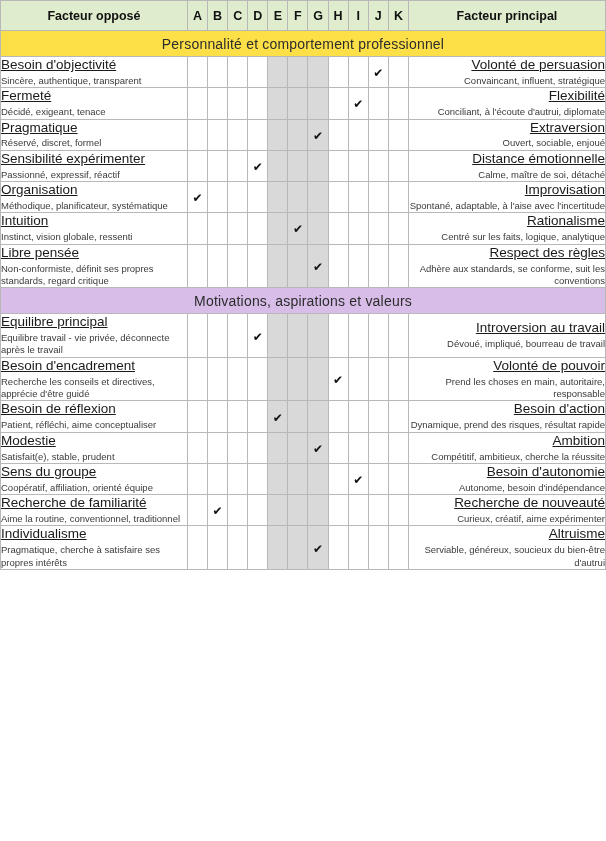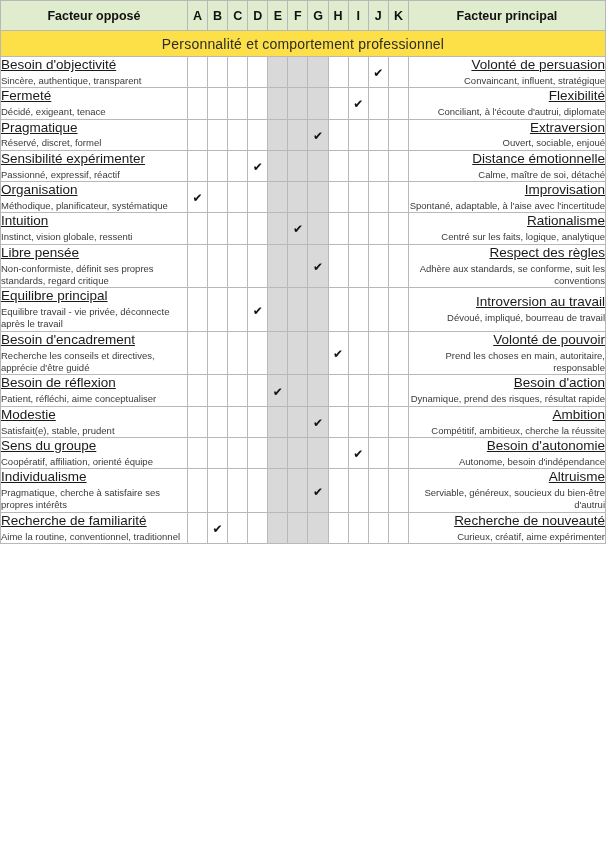--- a/index.html
+++ b/index.html
@@ -268,20 +268,23 @@
           <td class="cell"></td>
           <td class="cell"></td>
           <td class="cell"></td>
           <td class="cell"></td>
           <td class="right-cell">
             <div class="title">Respect des règles</div>
             <div class="desc">Adhère aux standards, se conforme, suit les conventions</div>
           </td>
         </tr>
         <tr>
+          <td class="band band-purple" colspan="13">Motivations, aspirations et valeurs</td>
+        </tr>
+        <tr>
           <td class="left-cell">
             <div class="title">Equilibre principal</div>
             <div class="desc">Equilibre travail - vie privée, déconnecte après le travail</div>
           </td>
           <td class="cell"></td>
           <td class="cell"></td>
           <td class="cell"></td>
           <td class="cell"><span class="check">✔</span></td>
           <td class="cell shade"></td>
           <td class="cell shade"></td>
@@ -374,55 +377,55 @@
           <td class="cell"><span class="check">✔</span></td>
           <td class="cell"></td>
           <td class="cell"></td>
           <td class="right-cell">
             <div class="title">Besoin d'autonomie</div>
             <div class="desc">Autonome, besoin d'indépendance</div>
           </td>
         </tr>
         <tr>
           <td class="left-cell">
+            <div class="title">Recherche de familiarité</div>
+            <div class="desc">Aime la routine, conventionnel, traditionnel</div>
+          </td>
+          <td class="cell"></td>
+          <td class="cell"><span class="check">✔</span></td>
+          <td class="cell"></td>
+          <td class="cell"></td>
+          <td class="cell shade"></td>
+          <td class="cell shade"></td>
+          <td class="cell shade"></td>
+          <td class="cell"></td>
+          <td class="cell"></td>
+          <td class="cell"></td>
+          <td class="cell"></td>
+          <td class="right-cell">
+            <div class="title">Recherche de nouveauté</div>
+            <div class="desc">Curieux, créatif, aime expérimenter</div>
+          </td>
+        </tr>
+        <tr>
+          <td class="left-cell">
             <div class="title">Individualisme</div>
             <div class="desc">Pragmatique, cherche à satisfaire ses propres intérêts</div>
           </td>
           <td class="cell"></td>
           <td class="cell"></td>
           <td class="cell"></td>
           <td class="cell"></td>
           <td class="cell shade"></td>
           <td class="cell shade"></td>
           <td class="cell shade"><span class="check">✔</span></td>
           <td class="cell"></td>
           <td class="cell"></td>
           <td class="cell"></td>
           <td class="cell"></td>
           <td class="right-cell">
             <div class="title">Altruisme</div>
             <div class="desc">Serviable, généreux, soucieux du bien-être d'autrui</div>
-          </td>
-        </tr>
-        <tr>
-          <td class="left-cell">
-            <div class="title">Recherche de familiarité</div>
-            <div class="desc">Aime la routine, conventionnel, traditionnel</div>
-          </td>
-          <td class="cell"></td>
-          <td class="cell"><span class="check">✔</span></td>
-          <td class="cell"></td>
-          <td class="cell"></td>
-          <td class="cell shade"></td>
-          <td class="cell shade"></td>
-          <td class="cell shade"></td>
-          <td class="cell"></td>
-          <td class="cell"></td>
-          <td class="cell"></td>
-          <td class="cell"></td>
-          <td class="right-cell">
-            <div class="title">Recherche de nouveauté</div>
-            <div class="desc">Curieux, créatif, aime expérimenter</div>
           </td>
         </tr>
       </tbody>
   </table>
 </div>
 
 </body></html>

